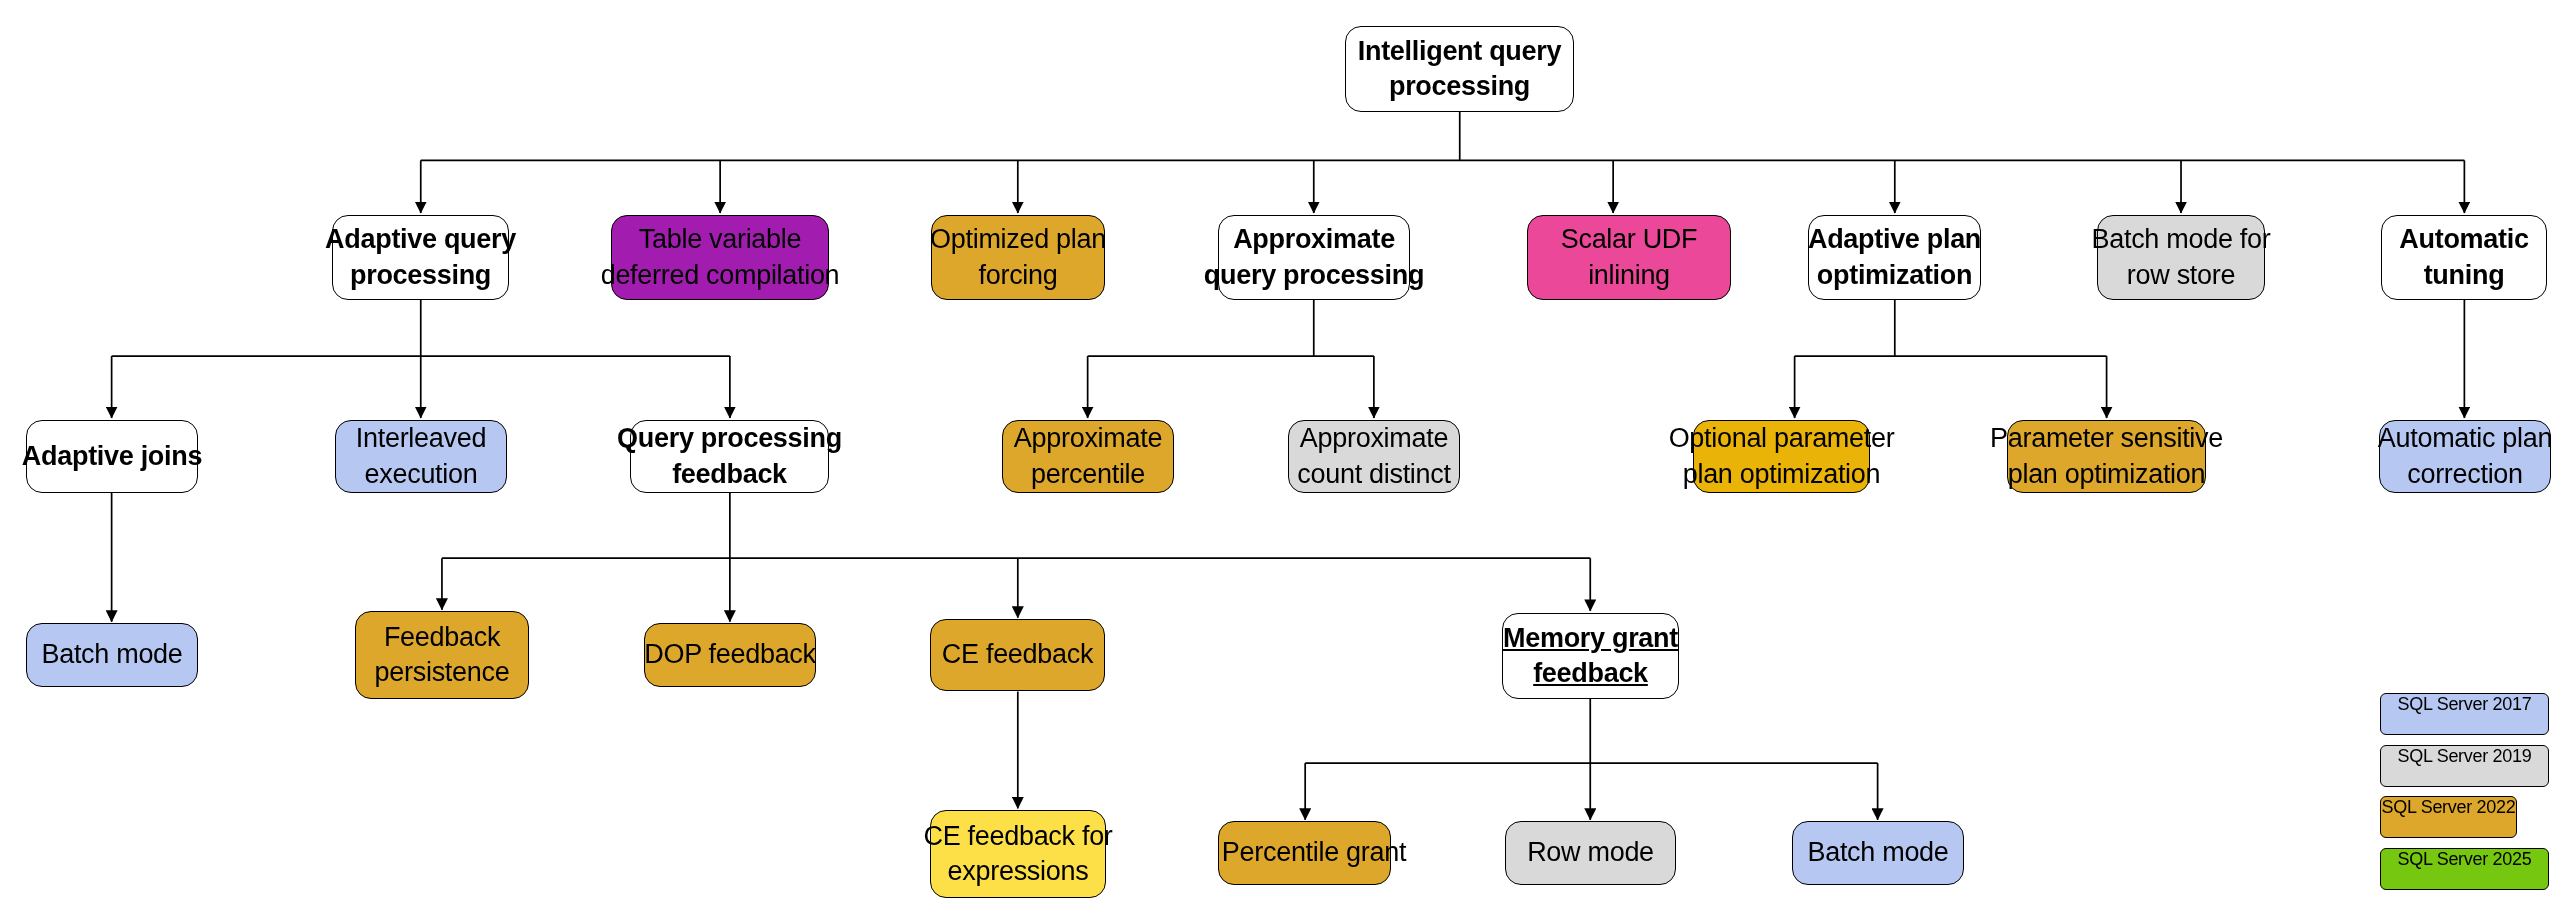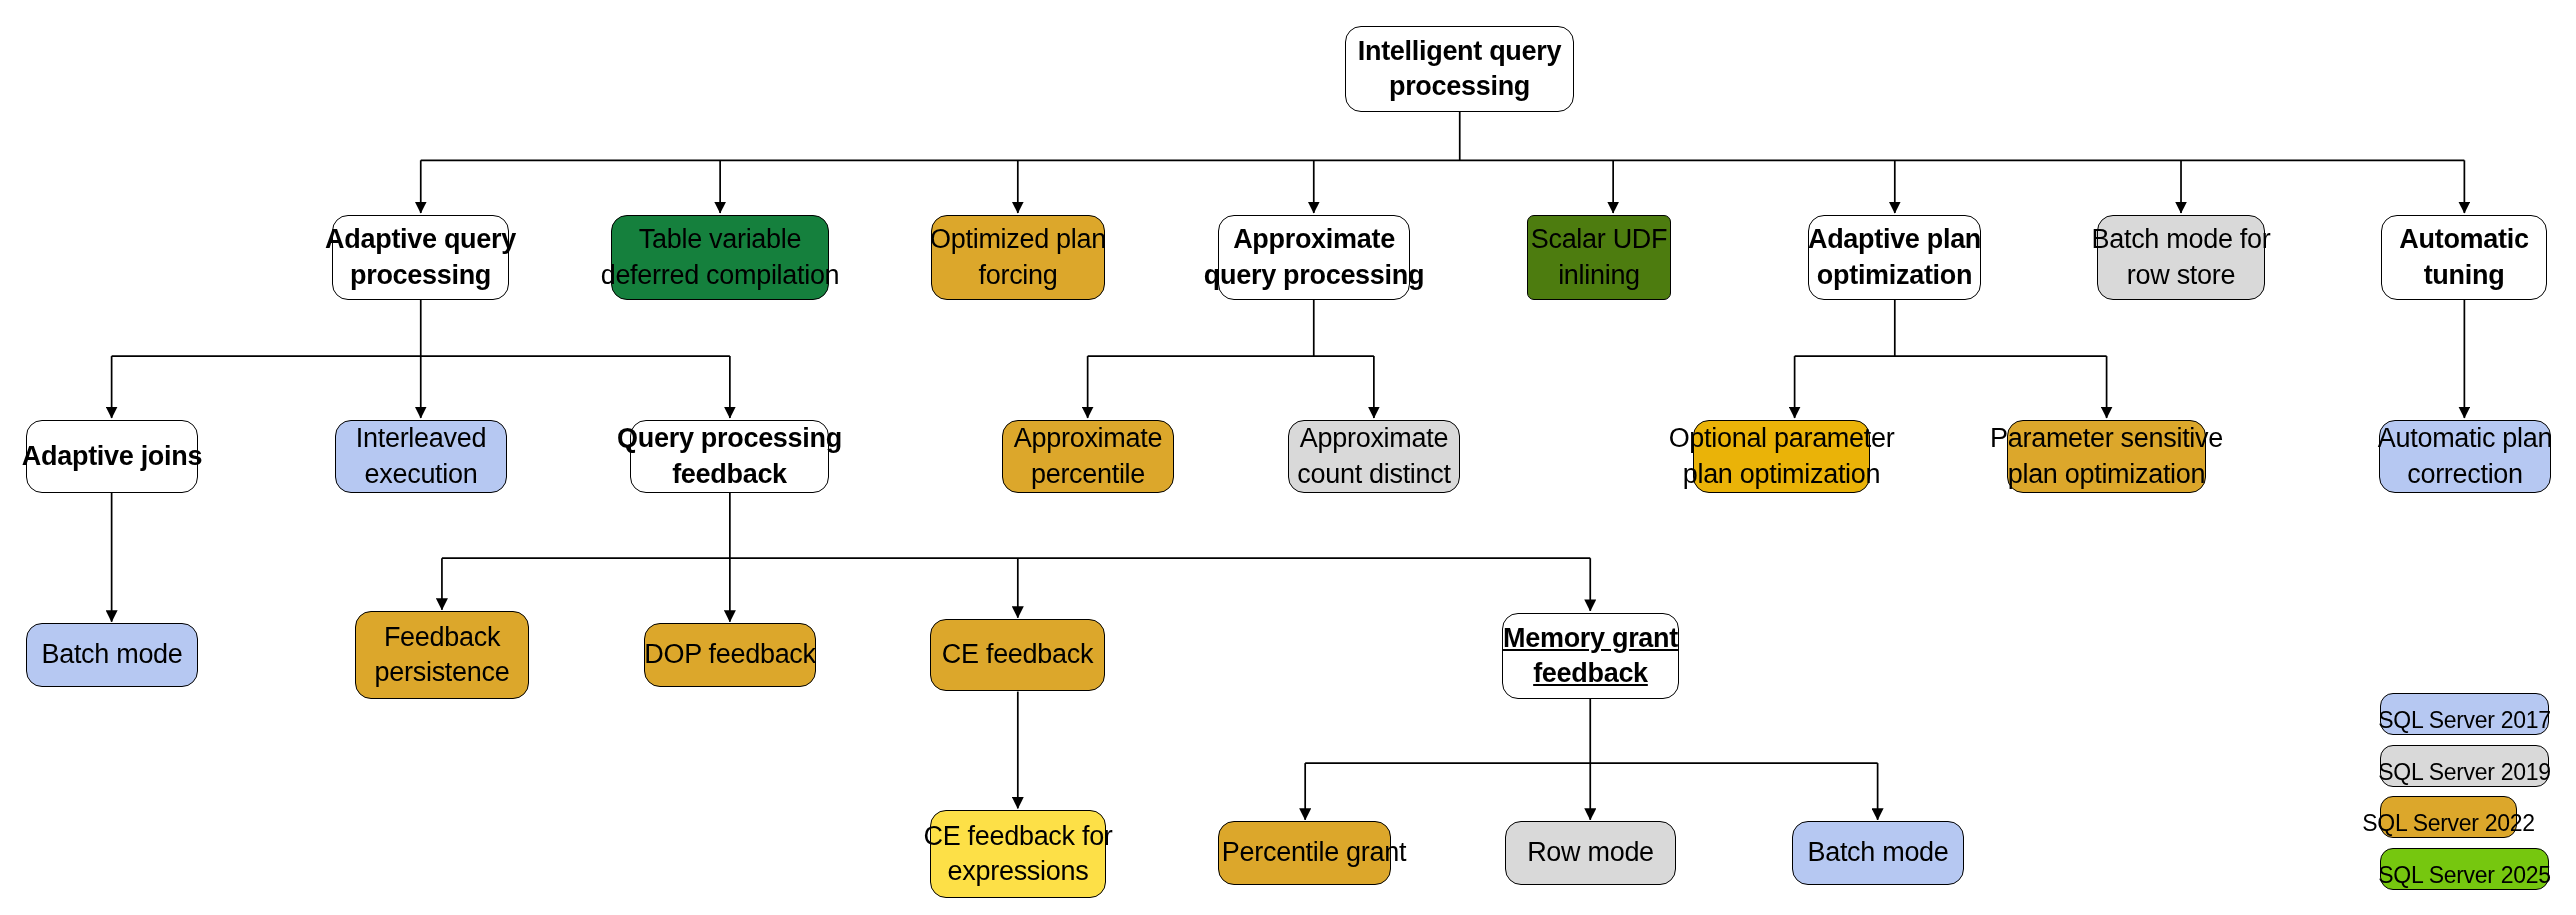--- a/index.html
+++ b/index.html
@@ -5,22 +5,22 @@
   html,body{margin:0;padding:0;background:#fff;}
   #canvas{position:relative;width:2576px;height:916px;background:#ffffff;overflow:hidden;
           font-family:"Liberation Sans",sans-serif;color:#000;}
   svg.edges{position:absolute;left:0;top:0;width:2576px;height:916px;}
   svg.edges path{stroke:#000;stroke-width:3;fill:none;}
   .node{position:absolute;box-sizing:border-box;border:1.7px solid #000;border-radius:16px;
         background:#fff;display:flex;align-items:center;justify-content:center;
         text-align:center;font-size:27px;line-height:1.30;letter-spacing:-0.3px;
         white-space:pre;}
   .node.cat{font-weight:bold;}
-  .pill{position:absolute;box-sizing:border-box;border:1.7px solid #000;border-radius:13px;
-        display:flex;align-items:flex-end;justify-content:center;font-size:23px;
+  .pill{position:absolute;box-sizing:border-box;border:1.7px solid #000;border-radius:6px;
+        display:flex;align-items:flex-start;justify-content:center;font-size:18px;
         letter-spacing:-0.3px;white-space:pre;}
 </style>
 </head>
 <body>
 
 <div id="canvas">
 
   <svg class="edges" xmlns="http://www.w3.org/2000/svg" viewBox="0 0 4500 1600" width="2576" height="916">
     <defs>
       <marker id="arrow" viewBox="0 0 10 10" refX="9.5" refY="5" markerWidth="7" markerHeight="7" orient="auto-start-reverse">
@@ -73,27 +73,27 @@
     <path d="M2280 1333 V1432" marker-end="url(#arrow)"></path>
     <path d="M2778 1333 V1432" marker-end="url(#arrow)"></path>
     <path d="M3280 1333 V1432" marker-end="url(#arrow)"></path>
   </svg>
 
   <div class="node cat" style="left: 1345px; top: 26px; width: 229px; height: 86px; background: rgb(255, 255, 255);"><span>Intelligent query
 processing</span></div>
 
   <div class="node cat" style="left: 332px; top: 215px; width: 177px; height: 85px; background: rgb(255, 255, 255);"><span>Adaptive query
 processing</span></div>
-  <div class="node" style="left: 611px; top: 215px; width: 218px; height: 85px; background: #15803d;"><span>Table variable
+  <div class="node" style="left: 611px; top: 215px; width: 218px; height: 85px; background: #a21caf;"><span>Table variable
 deferred compilation</span></div>
   <div class="node" style="left: 931px; top: 215px; width: 174px; height: 85px; background: rgb(220, 167, 43);"><span>Optimized plan
 forcing</span></div>
   <div class="node cat" style="left: 1218px; top: 215px; width: 192px; height: 85px; background: rgb(255, 255, 255);"><span>Approximate
 query processing</span></div>
-  <div class="node" style="left: 1527px; top: 215px; width: 144px; height: 85px; background: #4d7c0f; border-radius: 7px;"><span>Scalar UDF
+  <div class="node" style="left: 1527px; top: 215px; width: 204px; height: 85px; background: #ec4899;"><span>Scalar UDF
 inlining</span></div>
   <div class="node cat" style="left: 1808px; top: 215px; width: 173px; height: 85px; background: rgb(255, 255, 255);"><span>Adaptive plan
 optimization</span></div>
   <div class="node" style="left: 2097px; top: 215px; width: 168px; height: 85px; background: rgb(217, 217, 217);"><span>Batch mode for
 row store</span></div>
   <div class="node cat" style="left: 2381px; top: 215px; width: 166px; height: 85px; background: rgb(255, 255, 255);"><span>Automatic
 tuning</span></div>
 
   <div class="node cat" style="left: 26px; top: 420px; width: 172px; height: 73px; background: rgb(255, 255, 255);"><span>Adaptive joins</span></div>
   <div class="node" style="left: 335px; top: 420px; width: 172px; height: 73px; background: rgb(182, 200, 242);"><span>Interleaved

